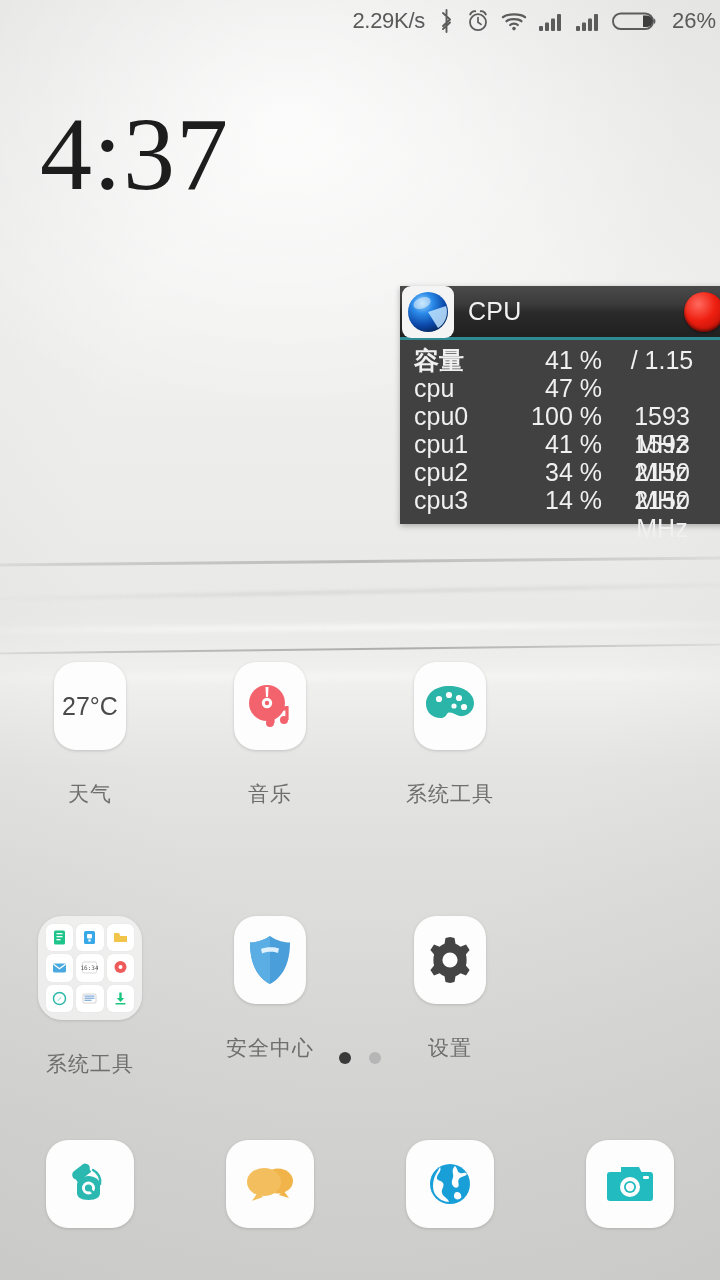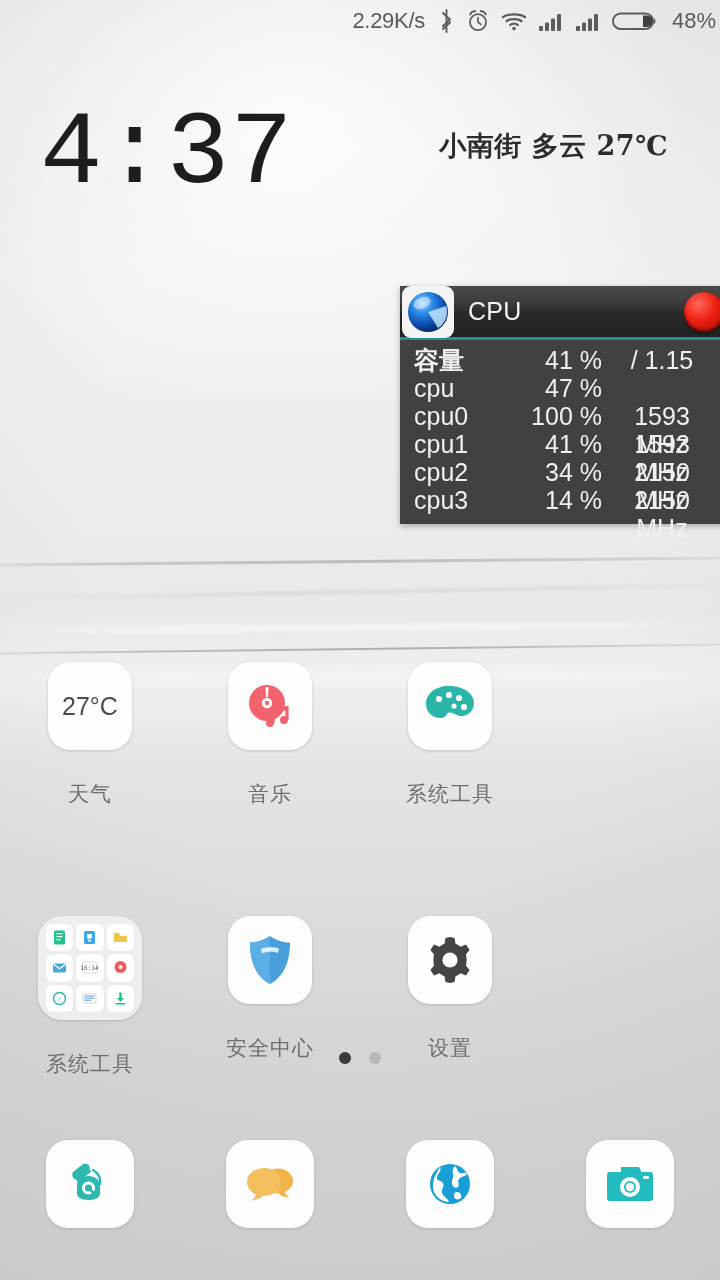--- a/index.html
+++ b/index.html
@@ -65,21 +65,21 @@
     padding-right:4px; gap:11px;
     color:#5c5c5c;
   }
   #net-speed { font-size:22px; letter-spacing:-.3px; color:#5a5a5a; margin-right:2px; }
   .sb-ico { display:flex; align-items:center; justify-content:center; }
   #battery-pct { font-size:22px; color:#5a5a5a; margin-left:3px; }
 
   
   #clock-widget { position:absolute; left:40px; top:105px; z-index:10; }
   #clock-time {
-    font-family:Liberation Mono, monospace;
+    font-family:Liberation Serif, serif;
     font-size:104px; font-weight:100; line-height:.95; color:#1d1d1d;
     letter-spacing:1px;
   }
   #weather-widget {
     position:absolute; right:52px; top:128px; z-index:10; text-align:right;
     font-family:"DejaVu Serif", serif;
   }
   #weather-line { font-size:27px; color:#2c2c2c; font-weight:700; letter-spacing:.5px; }
   #date-line { font-size:21px; color:#333; font-weight:700; margin-top:14px; letter-spacing:.5px; }
 
@@ -119,21 +119,21 @@
   .cpu-freq { flex:1; text-align:center; }
   .cpu-row.first .cpu-name { font-family:"DejaVu Serif", serif; font-weight:700; }
 
   
   #app-area { position:absolute; left:0; top:662px; width:720px; z-index:10; }
   .app-row { display:flex; }
   .app-cell {
     width:180px; display:flex; flex-direction:column; align-items:center;
   }
   .app-icon {
-    width:84px; height:88px; border-radius:22px;
+    width:72px; height:88px; border-radius:22px;
     background:#fdfdfd; display:flex; align-items:center; justify-content:center;
     box-shadow:0 1px 3px rgba(110,110,110,.30);
     overflow:hidden;
   }
   .app-icon.weather-tile {
     font-size:25px; color:#4a4a4a; font-family:"Liberation Sans", sans-serif;
   }
   .app-label {
     margin-top:30px; font-size:21px; color:#6e6e6e;
     font-family:"DejaVu Serif", serif; letter-spacing:1px;
@@ -231,29 +231,28 @@
   </span>
 
   <span class="sb-ico">
     <svg width="46" height="24" viewBox="0 0 46 24">
       <rect x="1" y="4.5" width="40" height="15.5" rx="7.7" fill="none" stroke="#5c5c5c" stroke-width="1.9"></rect>
       <path d="M41.8 9.5 L41.8 15 C44 14.5 44 9.9 41.8 9.5 Z" fill="#5c5c5c"></path>
       <path d="M31 6.6 L35 6.6 A5.3 5.3 0 0 1 35 17.9 L31 17.9 Z" fill="#3f3f3f"></path>
     </svg>
   </span>
 
-  <span id="battery-pct">48%</span>
+  <span id="battery-pct">26%</span>
 </div>
 
 <div id="clock-widget">
   <div id="clock-time">4:37</div>
 </div>
 
 <div id="weather-widget">
-  <div id="weather-line">小南街 多云 27℃</div>
 </div>
 
 <div id="cpu-widget">
   <div id="cpu-header">
     <div id="cpu-app-icon">
       <svg width="46" height="46" viewBox="0 0 46 46">
         <defs>
           <radialGradient id="sph" cx="36%" cy="28%" r="75%">
             <stop offset="0%" stop-color="#9ed8ff"></stop>
             <stop offset="35%" stop-color="#2b8ae8"></stop>

